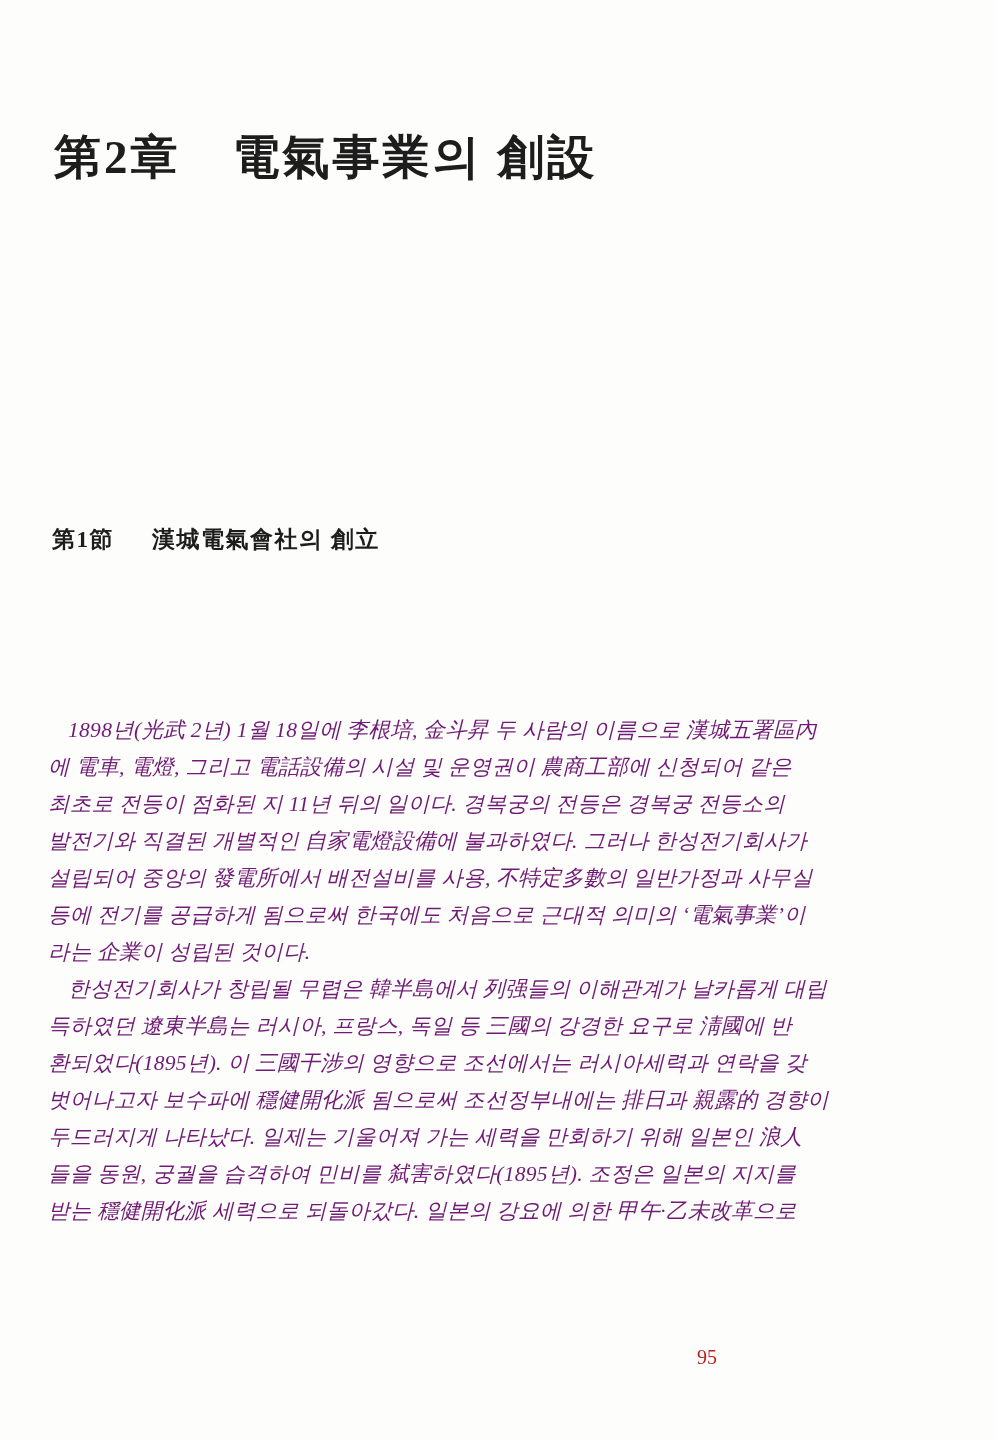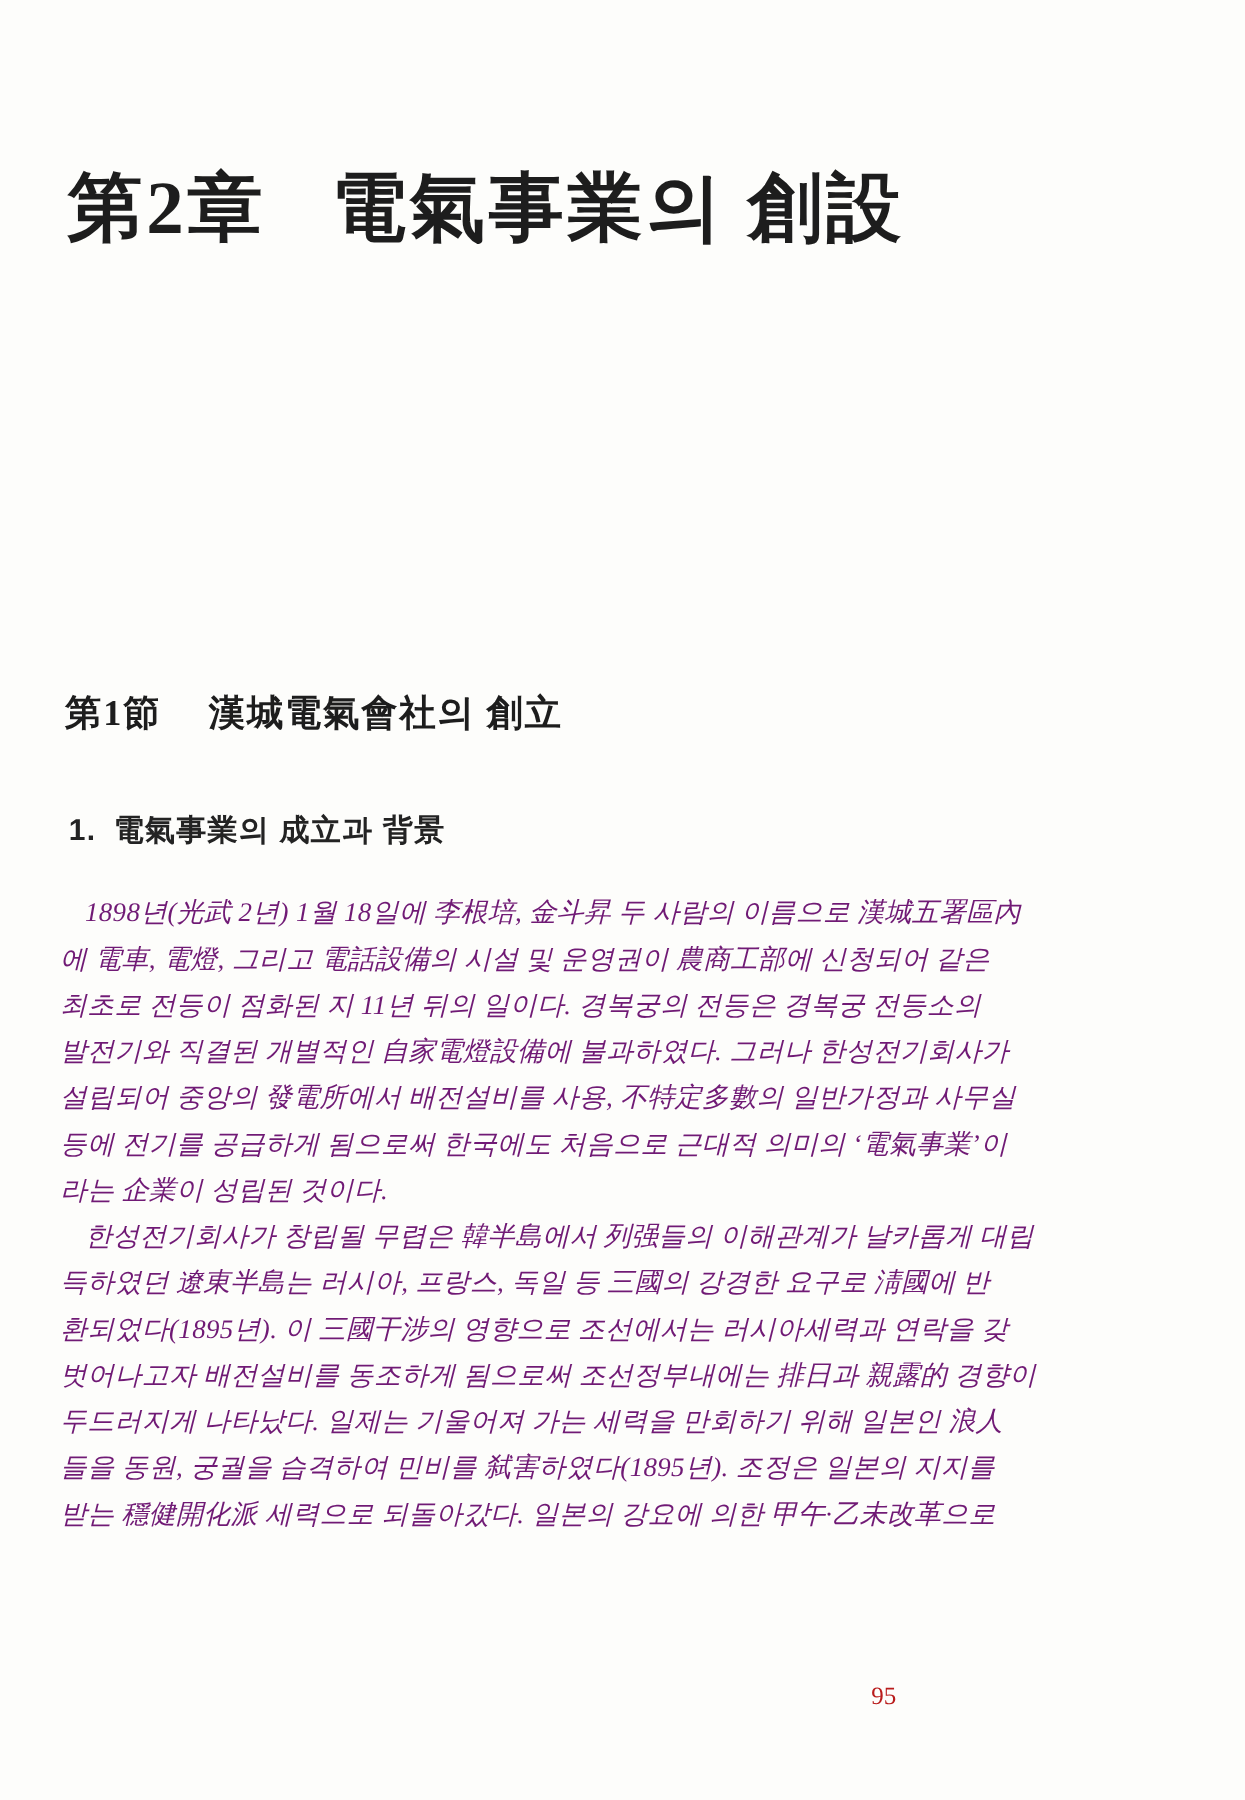--- a/index.html
+++ b/index.html
@@ -16,34 +16,34 @@
     color: #222;
     overflow: hidden;
     font-family: "Liberation Serif", "DejaVu Serif", serif;
   }
   
   .chapter {
     position: absolute;
     left: 54px;
     top: 126px;
     margin: 0;
-    font-size: 60px;
+    font-size: 47px;
     font-weight: 700;
     letter-spacing: 3px;
     color: #1d1d1d;
     white-space: nowrap;
   }
   .chapter .num { margin-right: 52px; }
   
   .section {
     position: absolute;
     left: 52px;
-    top: 551px;
+    top: 524px;
     margin: 0;
-    font-size: 29px;
+    font-size: 23px;
     font-weight: 700;
     letter-spacing: 1.5px;
     color: #1d1d1d;
     white-space: nowrap;
     text-align: right;
   }
   .section .num { margin-right: 38px; }
   
   .subsection {
     position: absolute;
@@ -97,38 +97,35 @@
 <div class="page">
 
   <h1 class="chapter">
     <span class="num">第2章</span><span>電氣事業의 創設</span>
   </h1>
 
   <h2 class="section">
     <span class="num">第1節</span><span>漢城電氣會社의 創立</span>
   </h2>
 
-  <h3 class="subsection">
-    <span class="num">1.</span><span>電氣事業의 成立과 背景</span>
-  </h3>
 
   <div class="bodytext">
 
     <div class="line indent">1898년(光武 2년) 1월 18일에 李根培, 金斗昇 두 사람의 이름으로 漢城五署區內</div>
     <div class="line">에 電車, 電燈, 그리고 電話設備의 시설 및 운영권이 農商工部에 신청되어 같은</div>
     <div class="line">최초로 전등이 점화된 지 11년 뒤의 일이다. 경복궁의 전등은 경복궁 전등소의</div>
     <div class="line">발전기와 직결된 개별적인 自家電燈設備에 불과하였다. 그러나 한성전기회사가</div>
     <div class="line">설립되어 중앙의 發電所에서 배전설비를 사용, 不特定多數의 일반가정과 사무실</div>
     <div class="line">등에 전기를 공급하게 됨으로써 한국에도 처음으로 근대적 의미의 ‘電氣事業’이</div>
     <div class="line short">라는 企業이 성립된 것이다.</div>
 
     <div class="line indent">한성전기회사가 창립될 무렵은 韓半島에서 列强들의 이해관계가 날카롭게 대립</div>
     <div class="line">득하였던 遼東半島는 러시아, 프랑스, 독일 등 三國의 강경한 요구로 淸國에 반</div>
     <div class="line">환되었다(1895년). 이 三國干涉의 영향으로 조선에서는 러시아세력과 연락을 갖</div>
-    <div class="line">벗어나고자 배전설비를 동조하게 됨으로써 조선정부내에는 排日과 親露的 경향이</div>
+    <div class="line">벗어나고자 보수파에 穩健開化派 됨으로써 조선정부내에는 排日과 親露的 경향이</div>
     <div class="line">두드러지게 나타났다. 일제는 기울어져 가는 세력을 만회하기 위해 일본인 浪人</div>
     <div class="line">들을 동원, 궁궐을 습격하여 민비를 弑害하였다(1895년). 조정은 일본의 지지를</div>
     <div class="line">받는 穩健開化派 세력으로 되돌아갔다. 일본의 강요에 의한 甲午·乙未改革으로</div>
   </div>
 
   <div class="pagenum">95</div>
 
 </div>
 
 </body></html>

